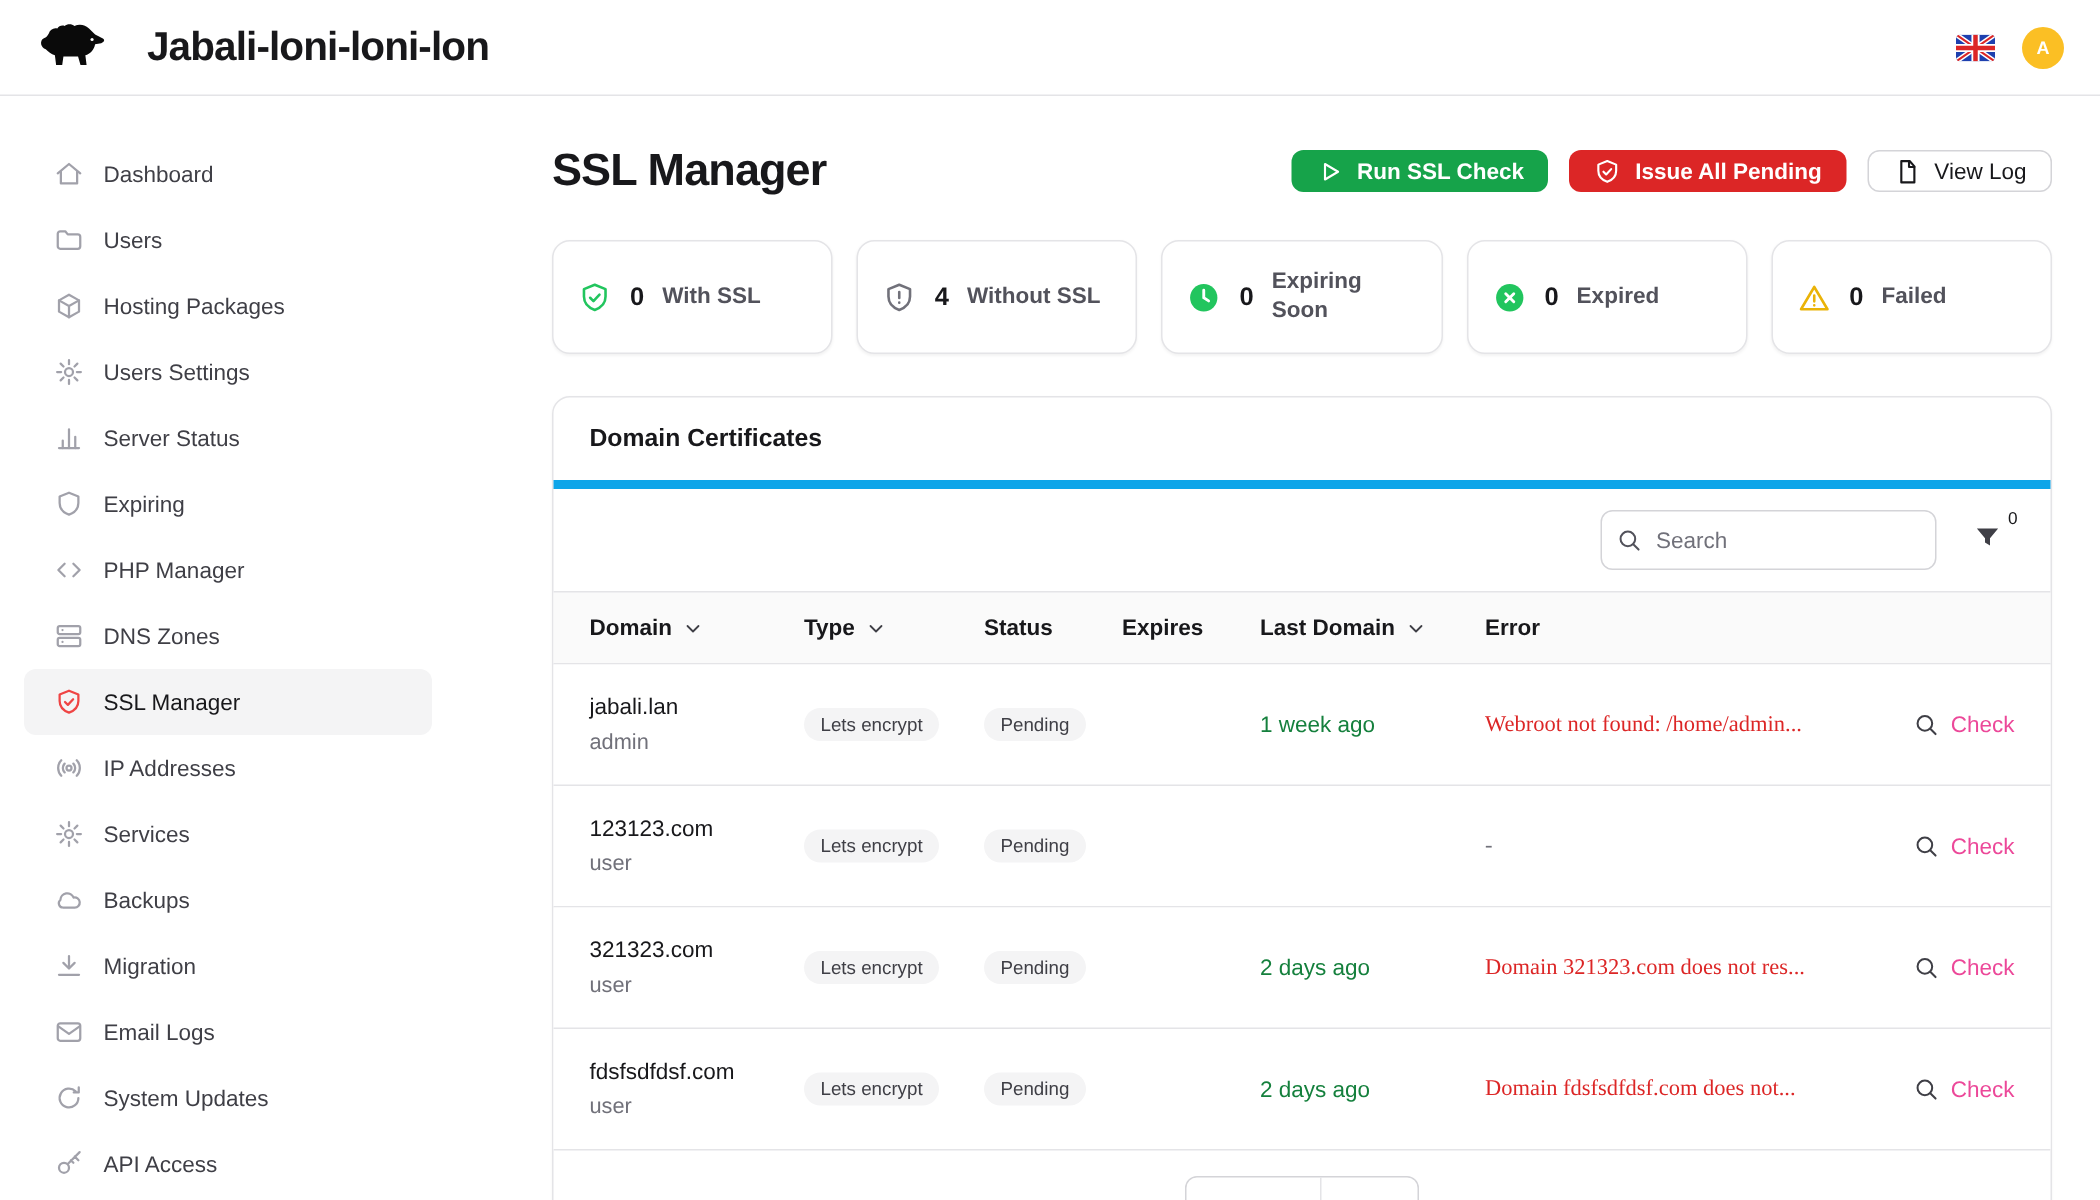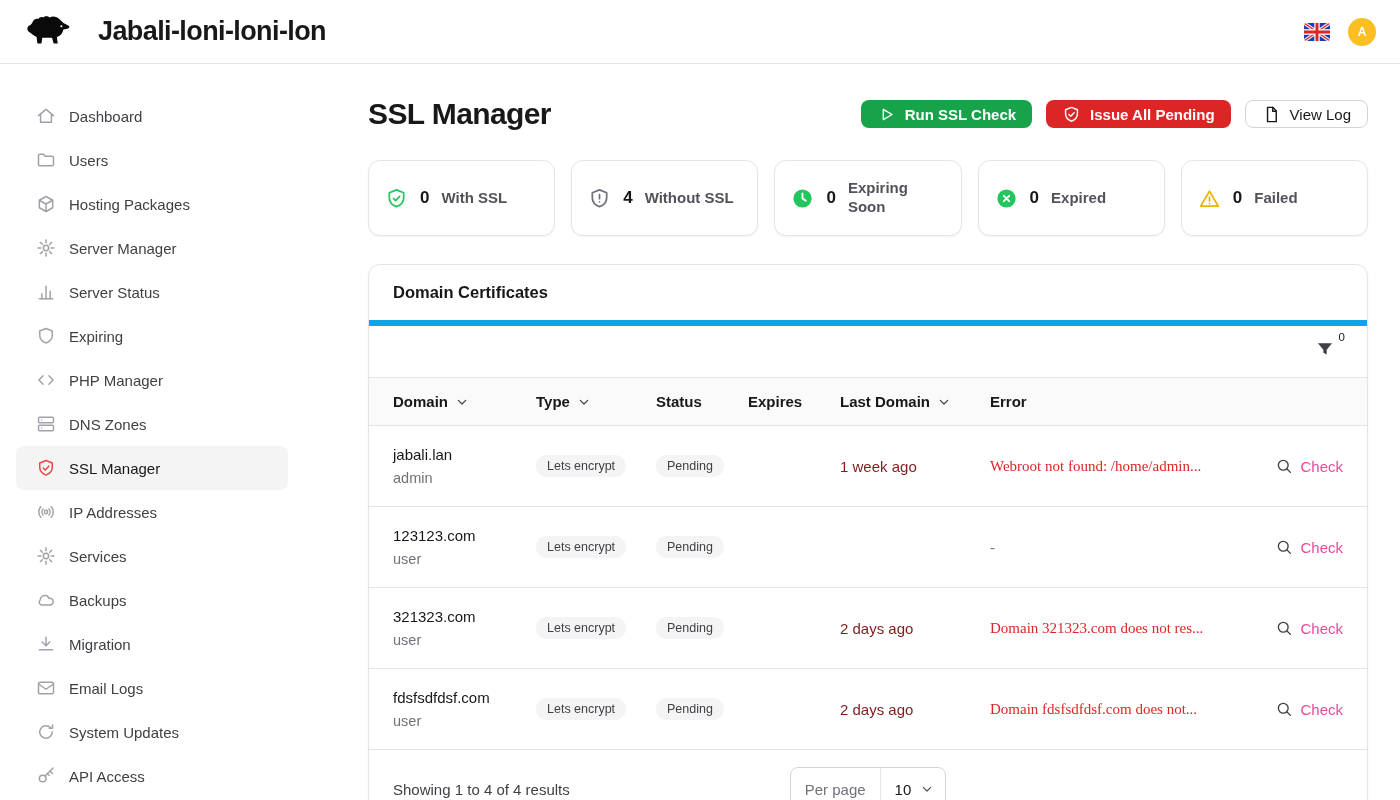--- a/index.html
+++ b/index.html
@@ -68,21 +68,21 @@
 
   .trow { display:grid; grid-template-columns:143px 120px 92px 92px 150px 1fr 96px; align-items:center; padding:0 24px; }
   .thead { background:#fafafa; border-top:1px solid #e4e4e7; border-bottom:1px solid #e4e4e7; height:49px; font-size:15px; font-weight:700; }
   .th { display:flex; align-items:center; gap:6px; }
   .th .icon { width:16px; height:16px; color:#3f3f46; }
   .tbody .trow { min-height:81px; border-bottom:1px solid #e4e4e7; background:#fff; }
   .dom-name { font-size:15px; color:#18181b; margin-bottom:7px; }
   .dom-user { font-size:14.5px; color:#71717a; }
   .badge { display:inline-block; padding:4px 11px; border-radius:999px; background:#f4f4f5; color:#3f3f46;
            font-size:12.5px; font-weight:500; width:max-content; }
-  .cell-plain { font-size:15px; color:#7f1d1d; }
+  .cell-plain { font-size:15px; color:#15803d; }
   .cell-error { font-size:15px; color:#dc2626; overflow:hidden; white-space:nowrap; text-overflow:ellipsis; padding-right:10px;font-family:Liberation Serif, serif; }
   .cell-error.dash { color:#71717a; }
   .action { display:flex; align-items:center; gap:7px; justify-self:end; cursor:pointer; font-size:15px; color:#ec4899; }
   .action .icon { width:18px; height:18px; color:#3f3f46; }
 
   .tfoot { display:grid; grid-template-columns:1fr auto 1fr; align-items:center; padding:17px 24px; }
   .showing { font-size:15px; color:#3f3f46; }
   .perpage { display:flex; align-items:center; height:44px; border:1px solid #d4d4d8; border-radius:8px;
              cursor:pointer; background:#fff; font-family:inherit; }
   .pp-label { padding:0 14px; color:#71717a; font-size:15px; }
@@ -147,21 +147,21 @@
         </span>
                  <span class="side-label">Hosting Packages</span>
       </div>
       <div class="side-item">
         <span class="icon">
           <svg viewBox="0 0 24 24" stroke="currentColor" fill="none" stroke-width="1.8" stroke-linecap="round" stroke-linejoin="round">
             <circle cx="12" cy="12" r="3.2"></circle>
             <path d="M12 2.5v3.2M12 18.3v3.2M2.5 12h3.2M18.3 12h3.2M5.3 5.3l2.3 2.3M16.4 16.4l2.3 2.3M18.7 5.3l-2.3 2.3M7.6 16.4l-2.3 2.3"></path>
           </svg>
         </span>
-                 <span class="side-label">Server Manager</span>
+                 <span class="side-label">Users Settings</span>
       </div>
       <div class="side-item">
         <span class="icon">
           <svg viewBox="0 0 24 24" stroke="currentColor" fill="none" stroke-width="1.8" stroke-linecap="round" stroke-linejoin="round">
             <path d="M4 20h16"></path>
             <path d="M7 20v-6M12 20V5M17 20v-9"></path>
           </svg>
         </span>
                  <span class="side-label">Server Status</span>
       </div>
@@ -348,20 +348,29 @@
           </span>
                  <span class="stat-value">0</span>
                  <span class="stat-label">Failed</span>
         </div>
       </div>
 
     <section class="card">
       <div class="card-head">Domain Certificates</div>
 
       <div class="toolbar">
+        <div class="searchbox">
+          <span class="icon">
+              <svg viewBox="0 0 24 24" stroke="currentColor" fill="none" stroke-width="1.8" stroke-linecap="round" stroke-linejoin="round">
+                <circle cx="11" cy="11" r="6.5"></circle>
+                <path d="m16 16 4.5 4.5"></path>
+              </svg>
+            </span>
+          <input type="text" placeholder="Search" style="">
+        </div>
         <button class="filter-btn">
           <span class="icon">
               <svg viewBox="0 0 24 24" fill="currentColor">
                 <path d="M3.5 4h17l-6.5 7.8v5.7l-4-2.3v-3.4z"></path>
               </svg>
             </span>
           <span class="filter-count">0</span>
         </button>
       </div>
 

